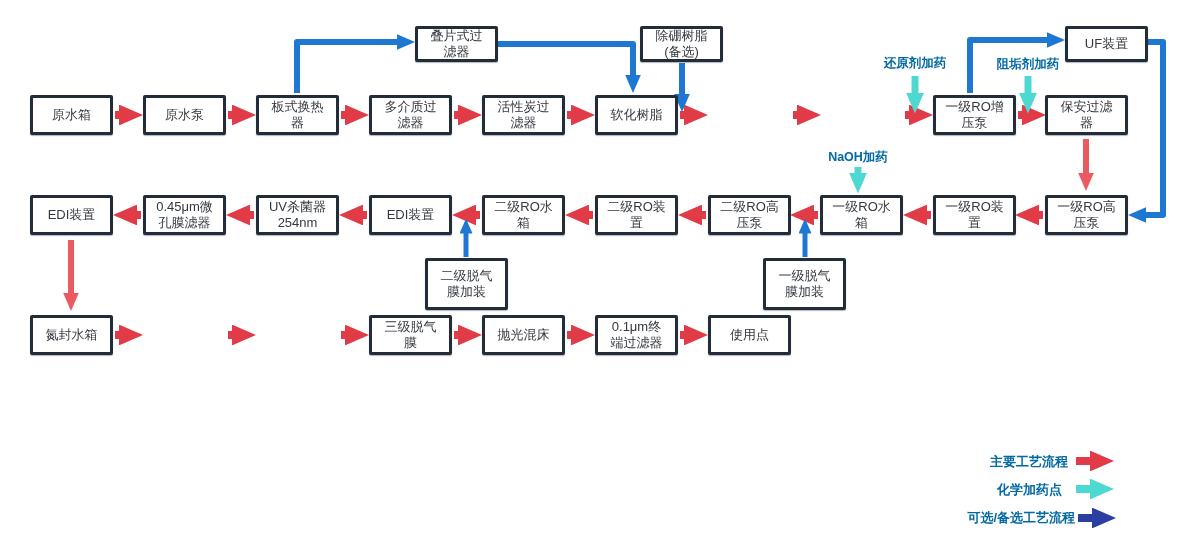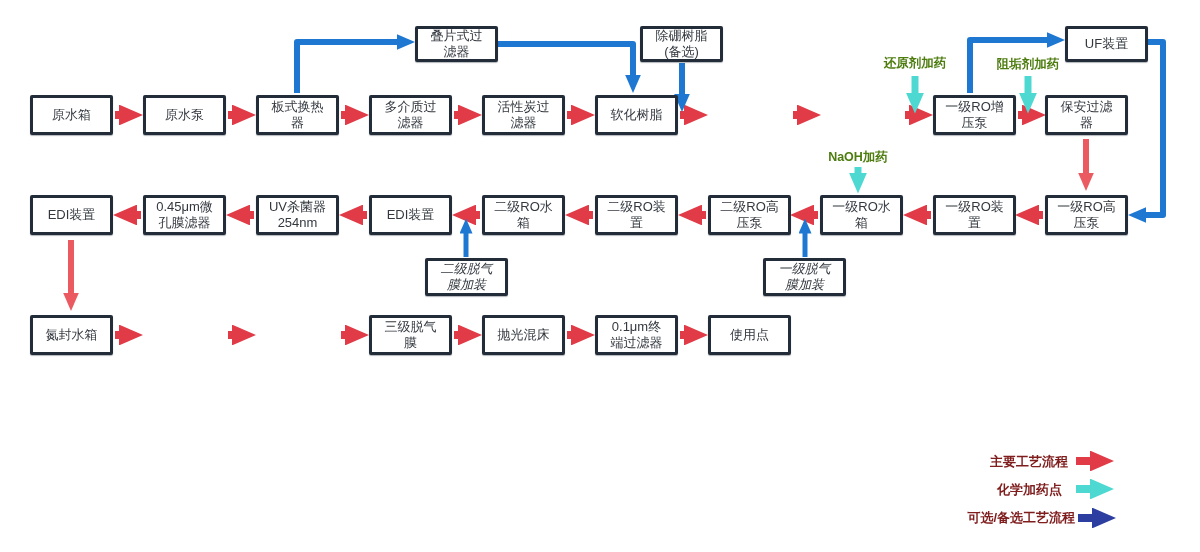--- a/index.html
+++ b/index.html
@@ -3,25 +3,25 @@
 <meta charset="utf-8">
 <style>
   html,body{margin:0;padding:0;background:#ffffff;}
   .canvas{position:relative;width:1200px;height:552px;background:#ffffff;overflow:hidden;
           font-family:"Liberation Sans",sans-serif;}
   svg.connectors{position:absolute;left:0;top:0;width:1200px;height:552px;z-index:1;}
   .node{position:absolute;width:83px;height:40px;background:#ffffff;border:3px solid #232d39;
         border-radius:2px;box-sizing:border-box;display:flex;align-items:center;justify-content:center;
         text-align:center;z-index:2;box-shadow:0 1px 1px rgba(35,45,57,.35);}
   .node.small{height:36px;}
-  .node.sub{height:38px;font-style:italic;}
+  .node.sub{height:52px;}
   .nl{white-space:pre-line;font-size:13px;line-height:1.22;color:#33383f;}
   .dose-label{position:absolute;width:110px;text-align:center;font-size:12.5px;font-weight:600;
-              color:#4d7c0f;z-index:3;}
-  .legend-label{position:absolute;font-size:13px;font-weight:600;color:#7f1d1d;z-index:3;
+              color:#0369a1;z-index:3;}
+  .legend-label{position:absolute;font-size:13px;font-weight:600;color:#0369a1;z-index:3;
                 text-align:right;white-space:nowrap;}
 </style>
 </head>
 <body>
 
 <div class="canvas">
 
   <svg class="connectors" id="connectors" viewBox="0 0 1200 552" xmlns="http://www.w3.org/2000/svg">
     <defs>
       <marker id="mh-red" markerWidth="3" markerHeight="2.6" refX="0.5" refY="1.3" orient="auto" markerUnits="strokeWidth">

